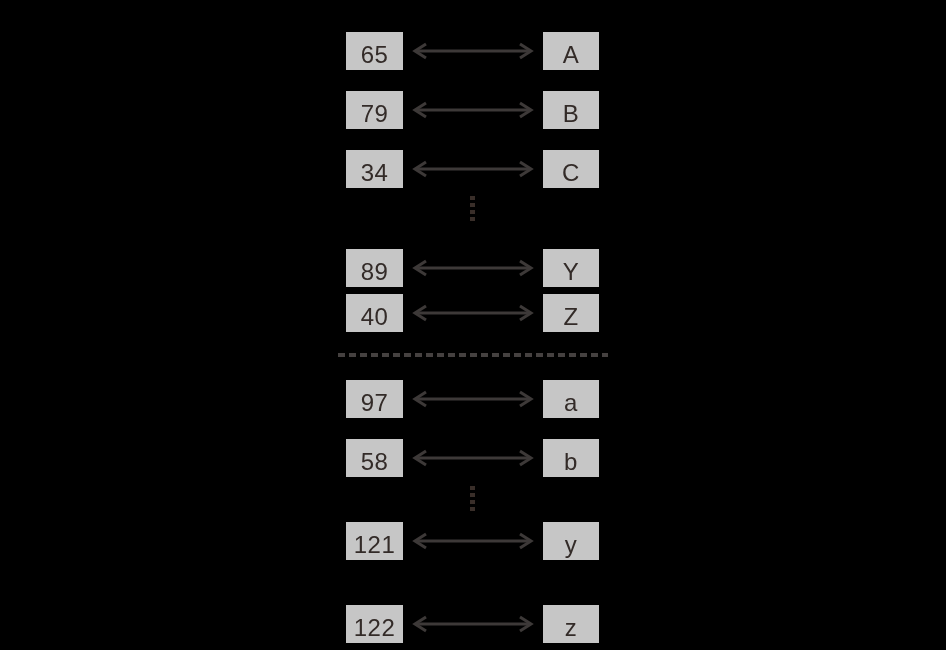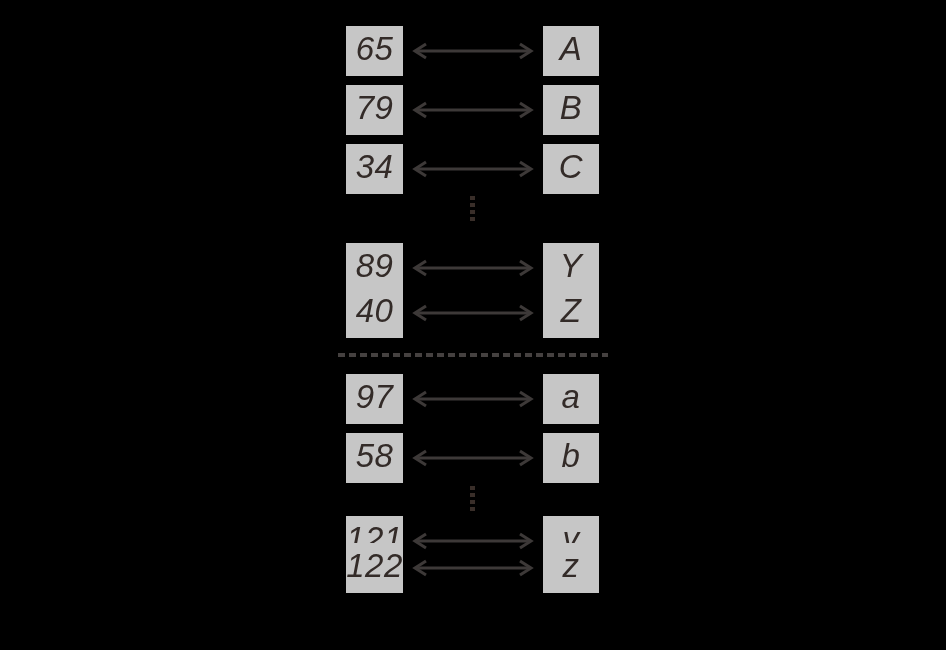--- a/index.html
+++ b/index.html
@@ -26,28 +26,27 @@
   .row {
     position: absolute;
     left: 346px;
     width: 253px;
     height: 46px;
     display: flex;
     align-items: center;
     justify-content: space-between;
   }
   .box {
-    height: 50px;
+    height: 38px;
     line-height: 46px;
     background: var(--box-fill);
     color: var(--box-text);
-    font-size: 33px;
+    font-size: 24px;
     text-align: center;
     letter-spacing: 0.5px;
-    font-style: italic;
   }
   .code-box { width: 57px; }
   .char-box { width: 56px; }
   .arrow-svg {
     width: 124px;
     height: 20px;
     display: block;
   }
   .arrow-svg line, .arrow-svg polyline {
     stroke: var(--arrow);
@@ -174,21 +173,21 @@
   <div class="row" style="top:518px">
     <div class="box code-box">121</div>
     <svg class="arrow-svg" viewBox="0 0 124 20">
       <line x1="5" y1="10" x2="119" y2="10"></line>
       <polyline points="15,3 4,10 15,17"></polyline>
       <polyline points="109,3 120,10 109,17"></polyline>
     </svg>
     <div class="box char-box">y</div>
   </div>
 
-  <div class="row" style="top:545px">
+  <div class="row" style="top:601px">
     <div class="box code-box">122</div>
     <svg class="arrow-svg" viewBox="0 0 124 20">
       <line x1="5" y1="10" x2="119" y2="10"></line>
       <polyline points="15,3 4,10 15,17"></polyline>
       <polyline points="109,3 120,10 109,17"></polyline>
     </svg>
     <div class="box char-box">z</div>
   </div>
 
 </div>

